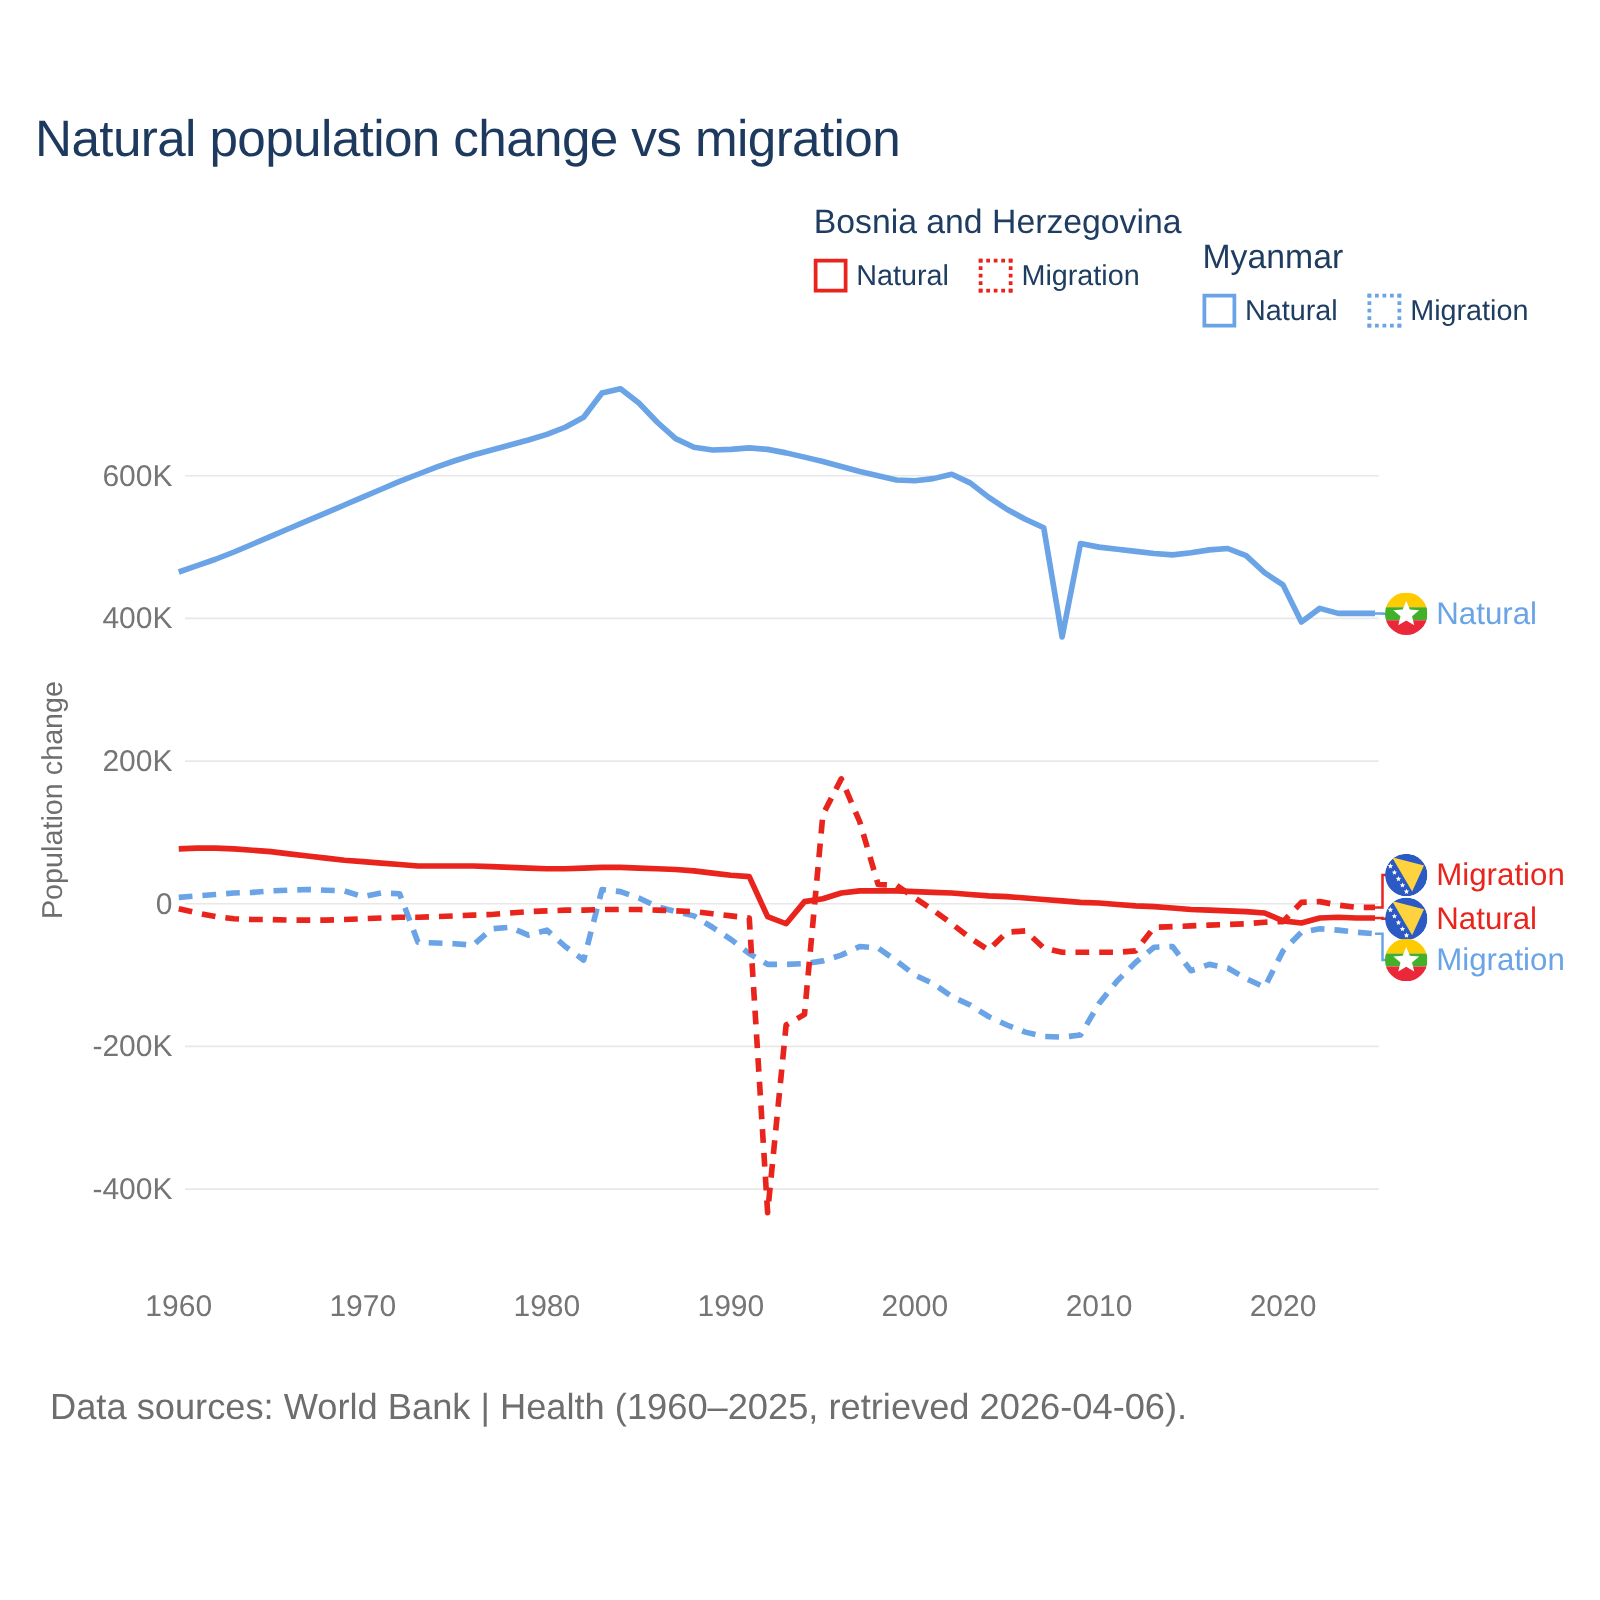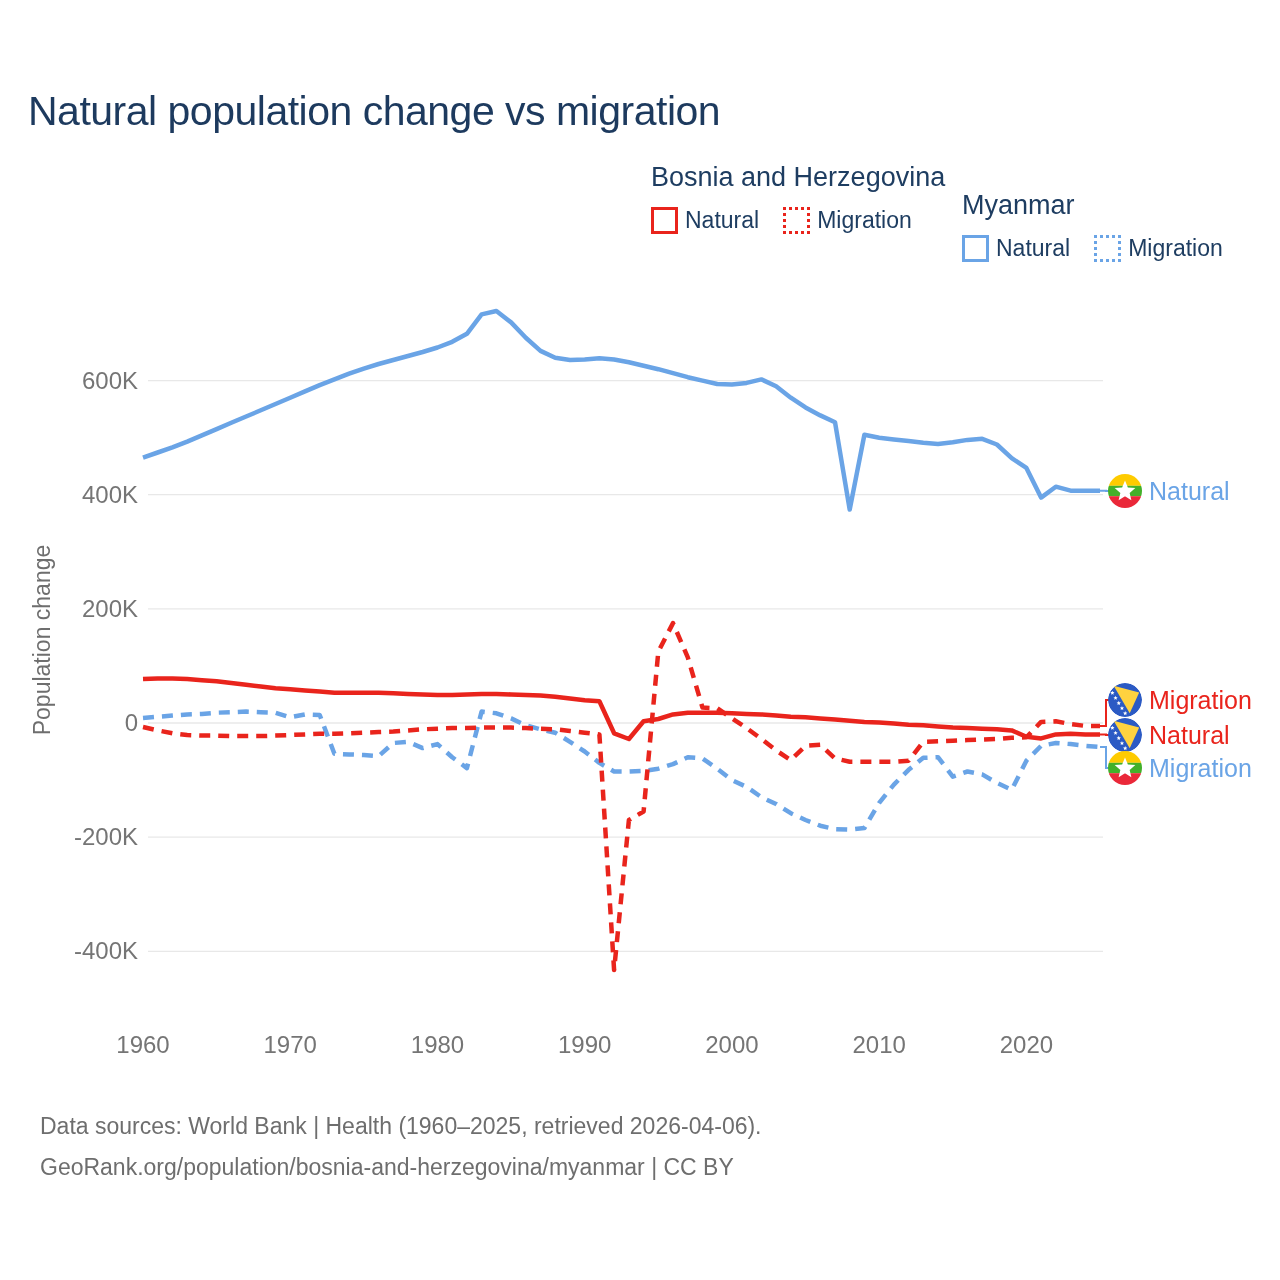--- a/index.html
+++ b/index.html
@@ -24,21 +24,21 @@
           white-space:nowrap;font-size:23px;color:#6e6e6e;}
   svg.chart{position:absolute;left:0;top:0;}
   text.tick{font-family:"Liberation Sans",sans-serif;font-size:24px;fill:#757575;}
   
   .end-label{position:absolute;display:flex;align-items:center;gap:7px;height:34px;}
   .end-label span{font-size:25px;}
   .end-label.blue span{color:#6aa4e6;}
   .end-label.red span{color:#e9241c;}
   .flag{width:34px;height:34px;display:block;}
   
-  .footer{position:absolute;left:40px;top:1106px;font-size:23px;line-height:41px;color:#6e6e6e;}
+  .footer{position:absolute;left:40px;top:1106px;font-size:29px;line-height:41px;color:#6e6e6e;}
 </style>
 </head>
 <body>
 
 <div class="page">
 
   <div class="title">Natural population change vs migration</div>
 
   <div class="legend">
     <div class="lg-col1">
@@ -159,16 +159,15 @@
             <rect x="0" y="12.5" width="36" height="11" fill="#43b02a"></rect>
             <rect x="0" y="23.5" width="36" height="12.5" fill="#ea2839"></rect>
             <polygon points="18.00,7.00 21.04,14.31 28.94,14.95 22.92,20.10 24.76,27.80 18.00,23.68 11.24,27.80 13.08,20.10 7.06,14.95 14.96,14.31" fill="#ffffff"></polygon>
           </g>
         </svg></span>
     <span>Migration</span>
   </div>
 
   <div class="footer">
     <div>Data sources: World Bank | Health (1960–2025, retrieved 2026-04-06).</div>
-    <div>GeoRank.org/population/bosnia-and-herzegovina/myanmar | CC BY</div>
   </div>
 
 </div>
 
 </body></html>

